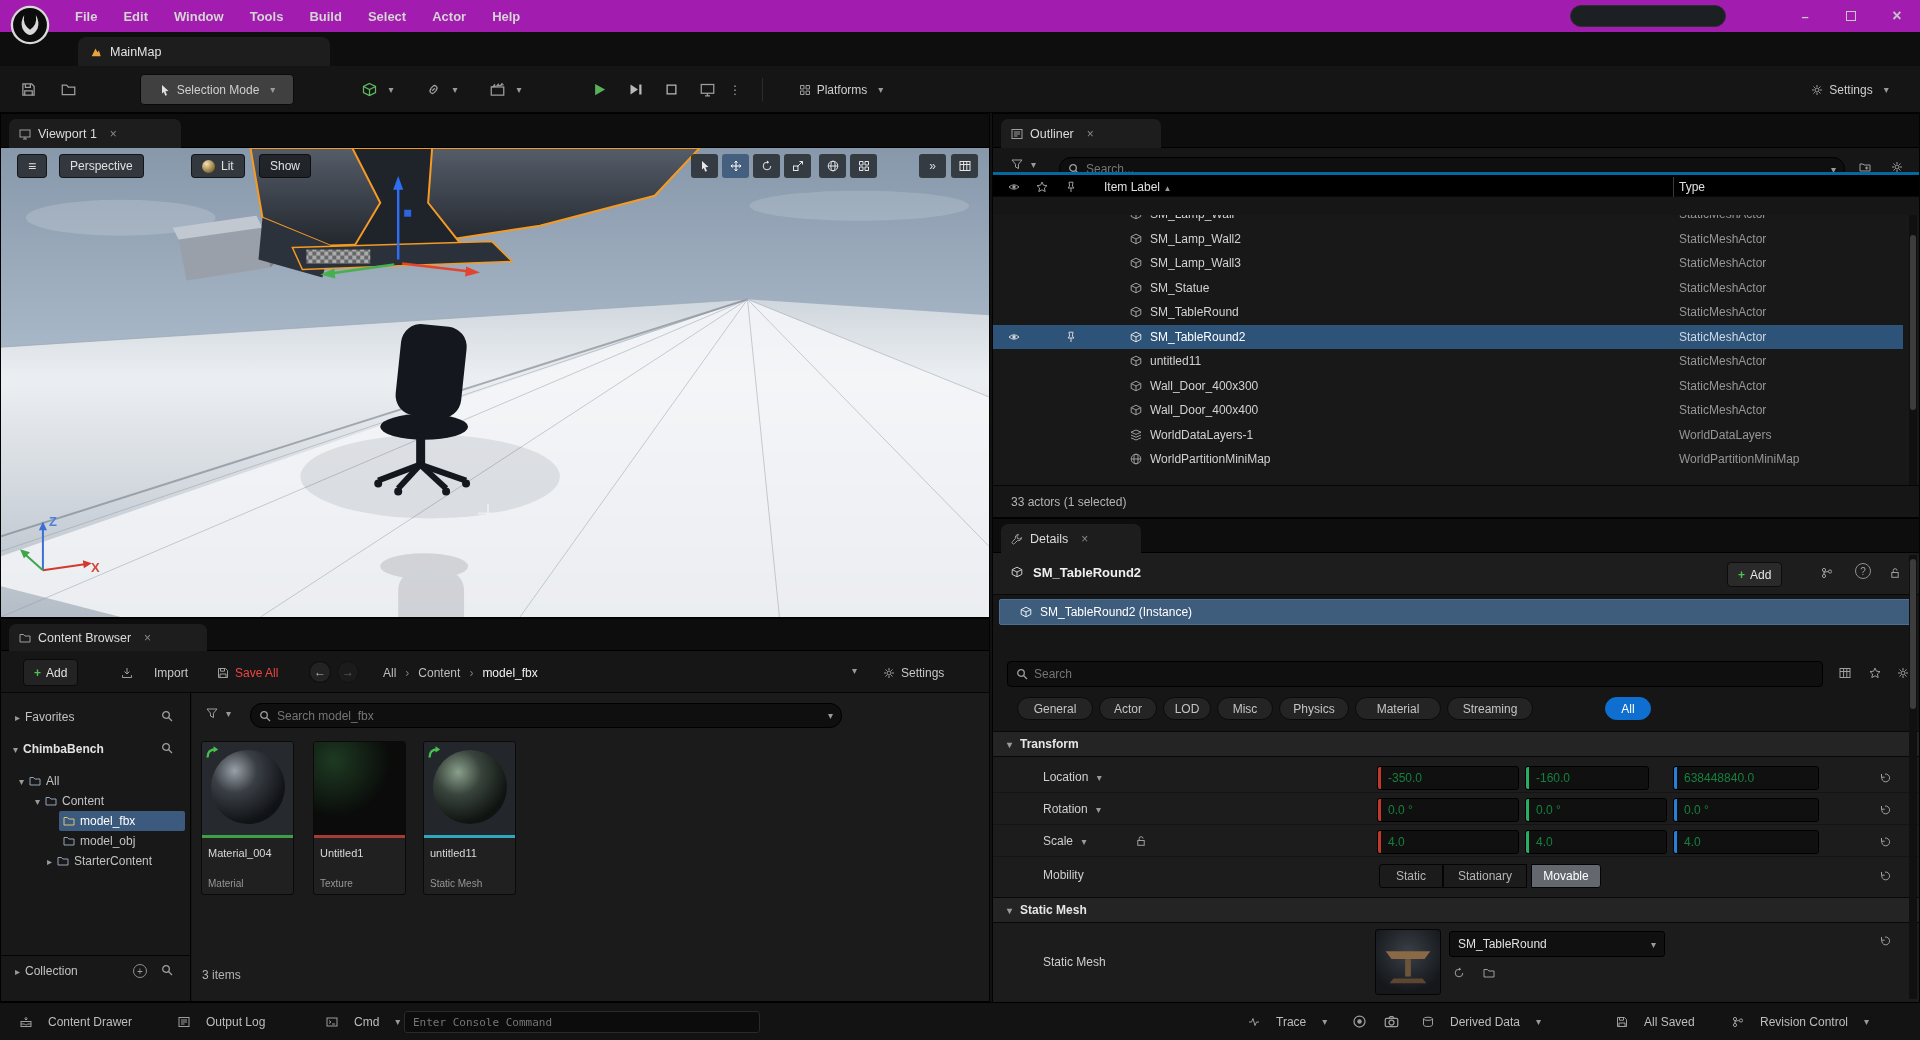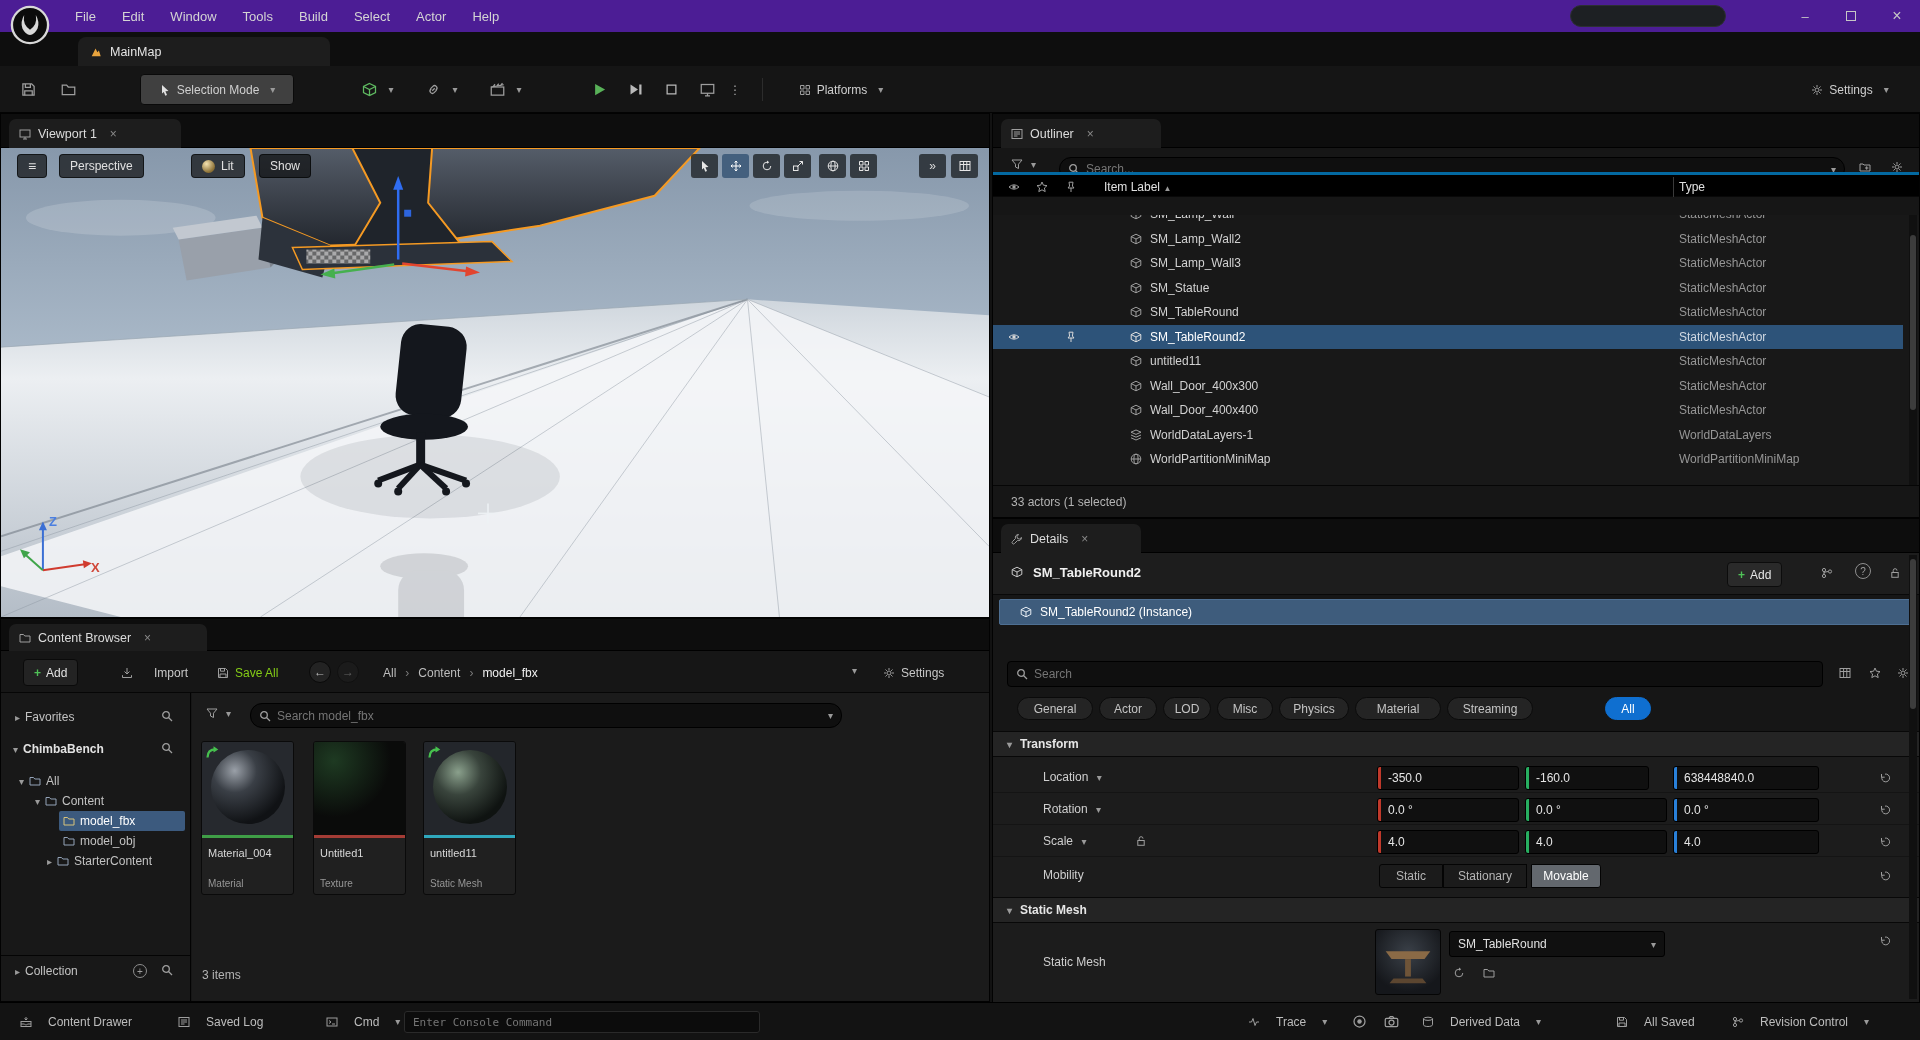--- a/index.html
+++ b/index.html
@@ -10,21 +10,21 @@
   .ic{width:12px;height:12px;color:#9e9e9e;flex:0 0 auto;}
   .ic16{width:15px;height:15px;}
   .caret{color:#9a9a9a;font-size:10px;margin-left:5px;}
   .panel{position:absolute;background:#161616;border:1px solid #020202;}
   .ptabstrip{position:absolute;left:0;right:0;top:0;height:34px;background:#0d0d0d;border-bottom:1px solid #000;}
   .ptab{position:absolute;left:8px;top:5px;height:29px;background:#1d1d1d;border-radius:7px 7px 0 0;display:flex;align-items:center;padding:0 10px;gap:7px;color:#dcdcdc;font-size:12.5px;}
   .ptab .x{color:#8a8a8a;font-size:12px;margin-left:6px;}
   .searchbox{position:absolute;background:#0f0f0f;border:1px solid #000;border-radius:12px;display:flex;align-items:center;padding:0 8px;gap:6px;}
   .searchbox input{flex:1;background:transparent;border:none;outline:none;color:#cfcfcf;font-family:"Liberation Sans",sans-serif;font-size:12px;}
   .pillbtn{background:#242424;border:1px solid #0a0a0a;border-radius:12px;display:flex;align-items:center;justify-content:center;color:#c4c4c4;}
-  .vfield{position:absolute;height:24px;background:#101010;border:1px solid #000;border-radius:3px;display:flex;align-items:center;padding-left:10px;font-size:12px;color:#e5e5e5;overflow:hidden;}
+  .vfield{position:absolute;height:24px;background:#101010;border:1px solid #000;border-radius:3px;display:flex;align-items:center;padding-left:10px;font-size:12px;color:#15803d;overflow:hidden;}
   .vbar{position:absolute;left:0;top:0;bottom:0;width:3px;}
   .bar-x{background:#c0392b;}.bar-y{background:#27ae60;}.bar-z{background:#2980d9;}
   .seg{position:absolute;top:0;height:24px;background:#1b1b1b;border:1px solid #040404;color:#b5b5b5;display:flex;align-items:center;justify-content:center;font-size:12px;}
   .seg.active{background:#63686e;color:#fff;}
   .dsection{position:absolute;left:0;right:0;height:26px;background:#242424;border-top:1px solid #080808;border-bottom:1px solid #080808;display:flex;align-items:center;padding-left:14px;gap:8px;color:#e6e6e6;font-weight:bold;font-size:12px;}
   .drowlabel{color:#cfcfcf;font-size:12px;}
   .ol-row{position:absolute;left:0;right:16px;height:24px;}
   .ol-row .lbl{position:absolute;left:157px;top:5px;color:#d2d2d2;}
   .ol-row .typ{position:absolute;left:686px;top:5px;color:#969696;}
   .ol-row .cub{position:absolute;left:137px;top:6px;}
@@ -181,21 +181,21 @@
       </g>
 <g id="i-greenarrow">
         <path d="M2 10 Q2 3.5 8.5 3.5" stroke="#46c04e" stroke-width="1.8" fill="none"></path>
         <path d="M6.8 1 L10.6 3.5 L6.8 6 Z" fill="#46c04e"></path>
       </g>
 </defs>
 </svg>
 
 <div id="root">
 
-  <div class="abs" id="titlebar" style="left:0;top:0;width:1920px;height:32px;background:#4c1d95;">
+  <div class="abs" id="titlebar" style="left:0;top:0;width:1920px;height:32px;background:#a21caf;font-weight:bold;">
     <div class="abs" style="left:9px;top:4px;width:42px;height:42px;z-index:5;">
       <svg viewBox="0 0 36 36" width="42" height="42">
           <circle cx="18" cy="18" r="15.5" fill="#0c0c0c" stroke="#d8d8d8" stroke-width="2"></circle>
           <path d="M13 9.5 q-1.5 8.5 5 12.5 q6.5 -4 5 -12.5 q3.5 6 1.5 11.5 q-2.8 5.5 -6.5 5.5 q-3.7 0 -6.5 -5.5 q-2 -5.5 1.5 -11.5 z" fill="#d8d8d8"></path>
         </svg>
     </div>
     <div class="abs flex" style="left:62px;top:0;height:32px;">
       <span class="menu-item">File</span>
       <span class="menu-item">Edit</span>
       <span class="menu-item">Window</span>
@@ -806,21 +806,21 @@
       <div class="abs flex" style="left:112px;top:8px;height:27px;padding:0 8px;gap:21px;">
         <svg class="ic" viewBox="0 0 12 12">
             <use href="#i-import"></use>
           </svg>
         <span style="color:#c8c8c8;">Import</span>
       </div>
       <div class="abs flex" style="left:208px;top:8px;height:27px;padding:0 8px;gap:6px;">
         <svg class="ic" viewBox="0 0 12 12">
             <use href="#i-save"></use>
           </svg>
-        <span style="color:#84cc16;">Save All</span>
+        <span style="color:#ef4444;">Save All</span>
       </div>
       <div class="abs circbtn" style="left:308px;top:10px;">
           <span>←</span>
         </div>
       <div class="abs circbtn" style="left:336px;top:10px;opacity:0.45;">
           <span>→</span>
         </div>
       <div class="abs flex" style="left:382px;top:8px;height:27px;gap:9px;">
         <span style="color:#bdbdbd;">All</span>
         <span style="color:#7a7a7a;">›</span>
@@ -949,21 +949,21 @@
     <div class="sb-item" style="left:20px;">
       <svg class="ic" viewBox="0 0 12 12">
           <use href="#i-drawer"></use>
         </svg>
       <span>Content Drawer</span>
     </div>
     <div class="sb-item" style="left:178px;">
       <svg class="ic" viewBox="0 0 12 12">
           <use href="#i-log"></use>
         </svg>
-      <span>Saved Log</span>
+      <span>Output Log</span>
     </div>
     <div class="sb-item" style="left:326px;">
       <svg class="ic" viewBox="0 0 12 12">
           <use href="#i-terminal"></use>
         </svg>
       <span>Cmd</span>
       <span class="caret" style="margin:0;">▾</span>
     </div>
     <div class="abs flex" style="left:404px;top:8px;width:356px;height:22px;background:#0c0c0c;border:1px solid #2a2a2a;border-radius:3px;padding:0 8px;">
       <input style="width: 100%; background: transparent; border: none; outline: none; color: rgb(138, 138, 138); font-family: &quot;DejaVu Sans Mono&quot;, monospace; font-size: 11px;" placeholder="Enter Console Command">

